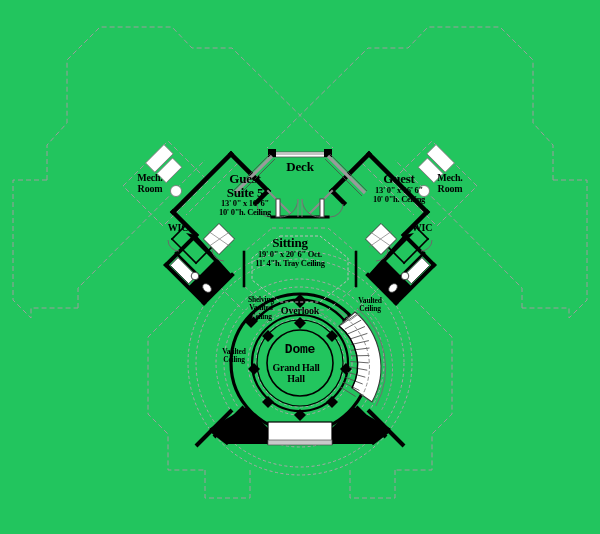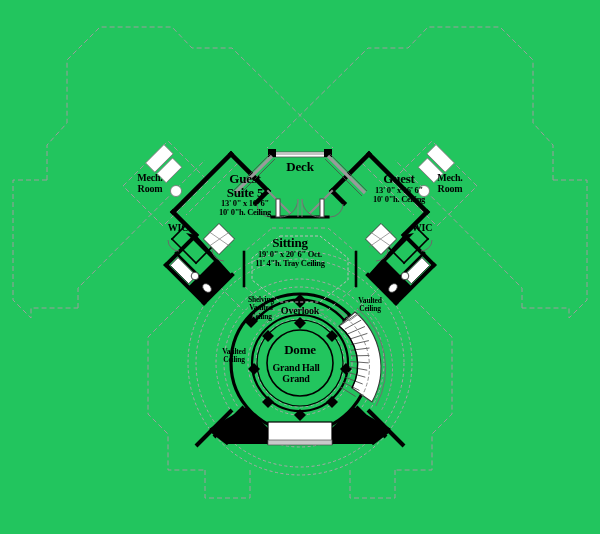--- a/index.html
+++ b/index.html
@@ -304,26 +304,26 @@
     <span class="l1 room-dim">13' 0" x 16' 6"</span>
     <span class="l1 room-dim">10' 0"h. Ceiling</span>
   </div>
 
   <div class="lbl" style="left:244px;top:236px;width:92px;">
     <span class="l1 room-name">Sitting</span>
     <span class="l1 room-dim">19' 0" x 20' 6" Oct.</span>
     <span class="l1 room-dim">11' 4"h. Tray Ceiling</span>
   </div>
 
-  <div class="lbl" style="left:260px;top:343px;width:80px;">
+  <div class="lbl" style="left:260px;top:343px;width:80px;font-family:Liberation Mono, monospace;">
     <span class="l1 room-name">Dome</span>
   </div>
   <div class="lbl" style="left:260px;top:362px;width:72px;">
     <span class="l1 small-room">Grand Hall</span>
-    <span class="l1 small-room">Grand</span>
+    <span class="l1 small-room">Hall</span>
   </div>
 
   <div class="lbl small-room" style="left:272px;top:305px;width:56px;">
     <span class="l1">Overlook</span>
   </div>
 
   <div class="lbl small-room" style="left:126px;top:172px;width:48px;">
     <span class="l1">Mech.</span>
     <span class="l1">Room</span>
   </div>

